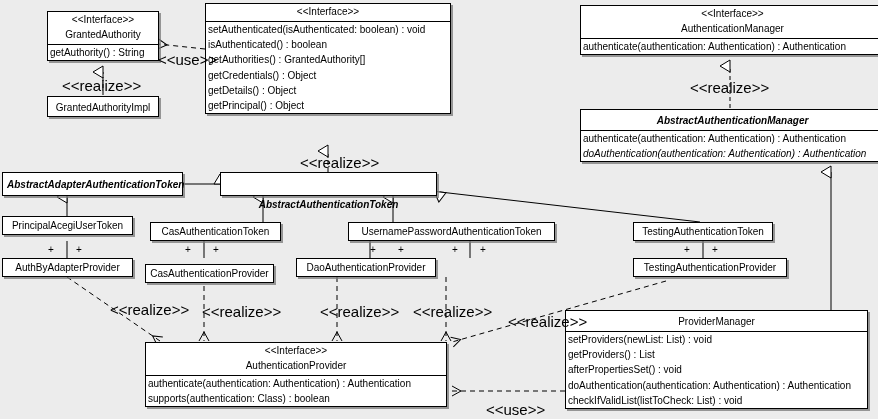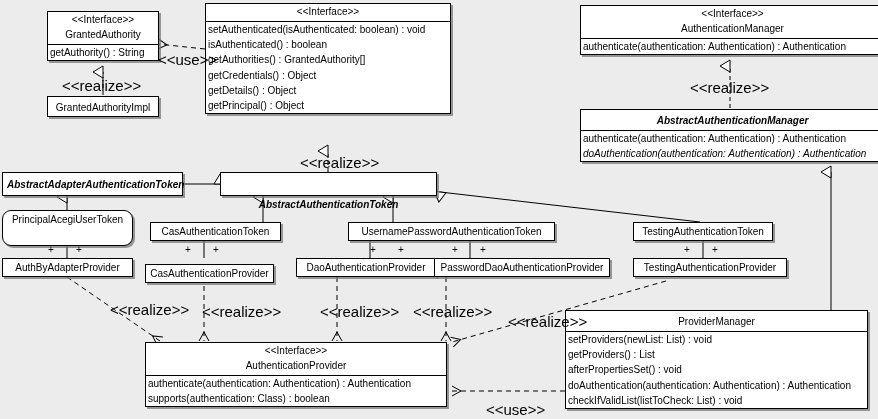--- a/index.html
+++ b/index.html
@@ -210,21 +210,21 @@
       <span class="nm">AbstractAdapterAuthenticationToken</span>
     </div>
   </div>
 
   <div class="cls abstract simple" style="left:220px;top:172px;width:217px;height:24px;">
     <div class="hdr" style="padding-top:4px;margin-top:20px;">
       <span class="nm">AbstractAuthenticationToken</span>
     </div>
   </div>
 
-  <div class="cls simple" style="left:2px;top:210px;width:131px;height:36px;border-radius:9px;">
+  <div class="cls simple" style="left:2px;top:216px;width:131px;height:19px;">
     <div class="hdr" style="padding-top:1px;">
       <span class="nm">PrincipalAcegiUserToken</span>
     </div>
   </div>
 
   <div class="cls simple" style="left:150px;top:222px;width:131px;height:19px;">
     <div class="hdr" style="padding-top:1px;">
       <span class="nm">CasAuthenticationToken</span>
     </div>
   </div>
@@ -252,25 +252,20 @@
       <span class="nm">CasAuthenticationProvider</span>
     </div>
   </div>
 
   <div class="cls simple" style="left:296px;top:258px;width:140px;height:19px;">
     <div class="hdr" style="padding-top:1px;">
       <span class="nm">DaoAuthenticationProvider</span>
     </div>
   </div>
 
-  <div class="cls simple" style="left:434px;top:258px;width:176px;height:19px;">
-    <div class="hdr" style="padding-top:1px;">
-      <span class="nm">PasswordDaoAuthenticationProvider</span>
-    </div>
-  </div>
 
   <div class="cls simple" style="left:633px;top:258px;width:154px;height:19px;">
     <div class="hdr" style="padding-top:1px;">
       <span class="nm">TestingAuthenticationProvider</span>
     </div>
   </div>
 
   <div class="cls" style="left:145px;top:342px;width:302px;">
     <div class="hdr">
       <span class="stereo">&lt;&lt;Interface&gt;&gt;</span>

